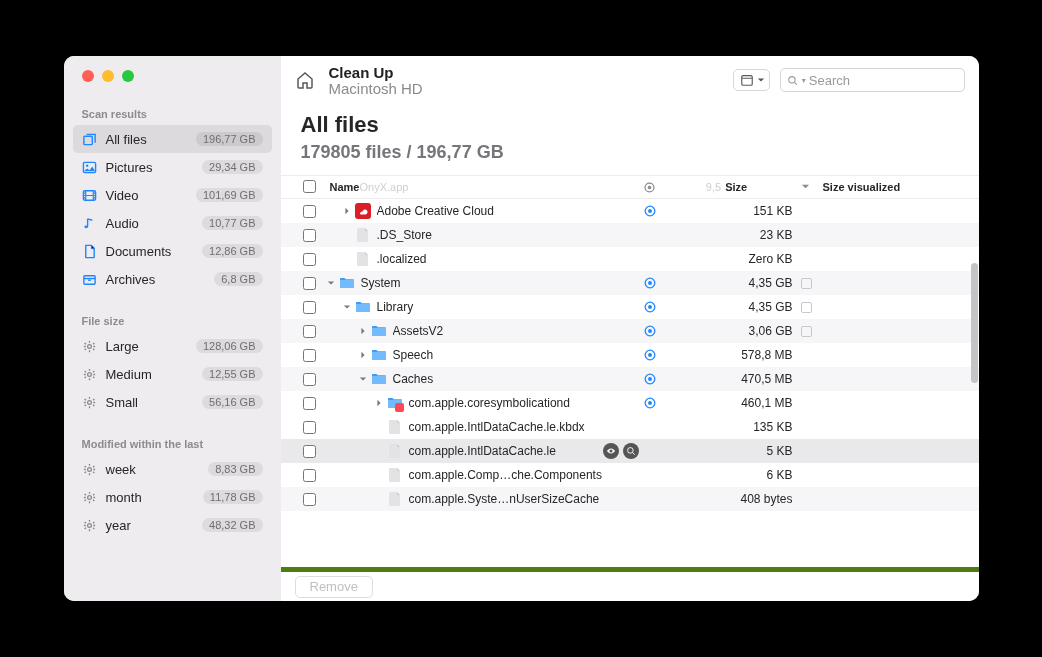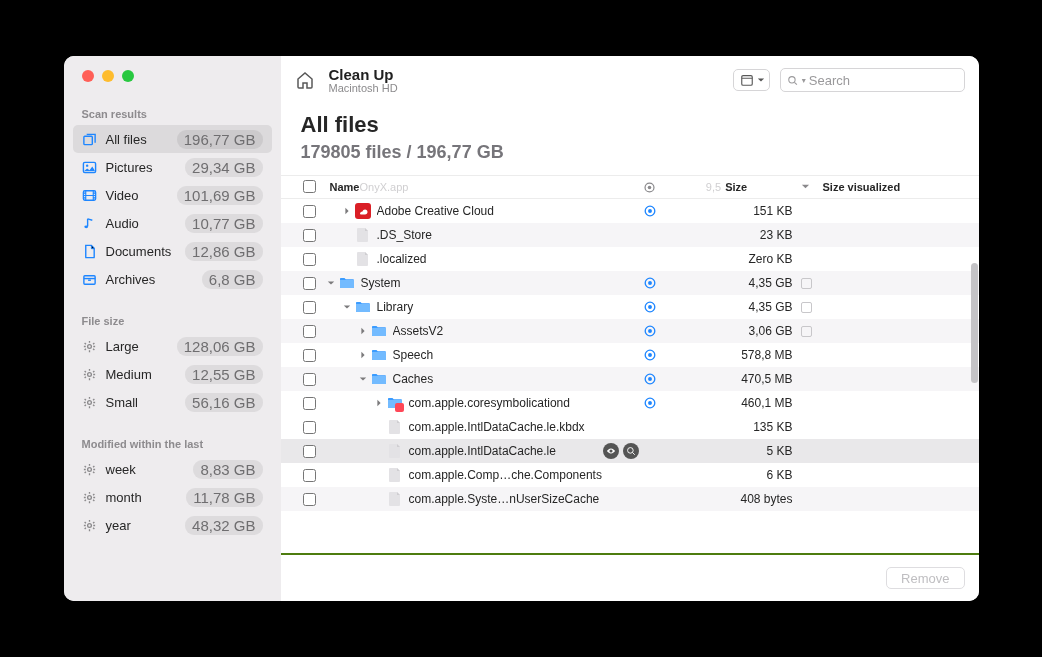--- a/index.html
+++ b/index.html
@@ -9,29 +9,29 @@
 .sidebar{width:217px;height:100%;background:#eeecee;display:flex;flex-direction:column;padding-top:14px}
 .traffic{display:flex;gap:8px;padding-left:18px;margin-bottom:22px}
 .dot{width:12px;height:12px;border-radius:50%}
 .dot.r{background:#ff5f57}.dot.y{background:#febc2e}.dot.g{background:#28c840}
 .sb-section{font-size:11px;color:#8d8b8e;font-weight:600;padding:4px 18px 5px}
 .sb-item{display:flex;align-items:center;height:28px;margin:0 9px;padding:0 9px;border-radius:5px;font-size:13px;color:#262626;cursor:default}
 .sb-item.sel{background:#dcdadc}
 .sb-item .ic{width:16px;height:16px;display:flex;align-items:center;justify-content:center;margin-right:8px;color:#1e86ff}
 .sb-item .ic.grey{color:#8a898b}
 .sb-item .lbl{flex:1}
-.sb-item .badge{font-size:15px;color:#6f6e70;background:rgba(0,0,0,.07);padding:1px 7px;border-radius:9px}
+.sb-item .badge{font-size:11px;color:#6f6e70;background:rgba(0,0,0,.07);padding:1px 7px;border-radius:9px}
 .sb-gap{height:18px}
 
 .main{flex:1;display:flex;flex-direction:column;background:#fff;min-width:0}
 .toolbar{height:48px;display:flex;align-items:center;padding:0 14px 0 10px;gap:10px}
 .home-btn{width:28px;height:24px;display:flex;align-items:center;justify-content:center;color:#585858}
 .title-block{flex:1;min-width:0}
 .title-block .t{font-size:15px;font-weight:700;color:#212121}
-.title-block .s{font-size:11px;color:#8b8a8c;margin-top:-1px}
+.title-block .s{font-size:15px;color:#8b8a8c;margin-top:-1px}
 .pop{height:22px;border:1px solid #d6d5d7;border-radius:5px;display:flex;align-items:center;padding:0 4px 0 6px;color:#555;gap:3px}
 .chev-sm svg{width:8px;height:10px}
 .search{width:185px;height:24px;border:1px solid #d6d5d7;border-radius:5px;display:flex;align-items:center;padding:0 6px;color:#9a999b}
 .search input{border:none;outline:none;font-size:13px;color:#262626;width:100%;background:transparent}
 .search input::placeholder{color:#9a999b}
 .heads{padding:8px 20px 12px}
 .heads .h1{font-size:22px;font-weight:800;color:#262626}
 .heads .h2{font-size:18px;font-weight:600;color:#76757a;margin-top:4px}
 
 .thead{display:flex;align-items:center;height:24px;padding:0 8px 0 22px;font-size:11px;color:#262626;border-top:1px solid #ececec;border-bottom:1px solid #ececec}
@@ -54,21 +54,21 @@
 .disclose{width:12px;display:flex;justify-content:center;color:#7b7a7c;margin-right:2px}
 .fic{width:16px;height:16px;display:flex;align-items:center;justify-content:center;margin-right:6px}
 .row .fname{flex:1;white-space:nowrap;overflow:hidden;text-overflow:ellipsis;padding-right:6px}
 .row .cloud{width:22px;display:flex;justify-content:center}
 .row .size{width:140px;text-align:right;padding-right:8px;white-space:nowrap}
 .row .after-size{width:20px;display:flex;justify-content:flex-start}
 .row .vis{width:150px}
 .row .actions{display:flex;gap:4px;margin-left:4px}
 .act{width:16px;height:16px;border-radius:50%;background:#555;display:flex;align-items:center;justify-content:center;color:#fff}
 .act svg{width:10px;height:10px}
-.footer{height:48px;display:flex;align-items:center;justify-content:flex-end;padding:0 14px;border-top:2px solid #4d7c0f}
+.footer{height:34px;display:flex;align-items:center;justify-content:flex-start;padding:0 14px;border-top:5px solid #4d7c0f}
 .remove-btn{height:22px;padding:0 14px;border:1px solid #dedde0;border-radius:5px;background:#fff;font-size:13px;color:#bfbec1}
 .scrollbar-thumb{position:absolute;right:1px;top:64px;width:7px;height:120px;background:#c4c3c6;border-radius:4px}
 .small-box{width:11px;height:11px;border:1px solid #c8c7ca;border-radius:2px;display:inline-block}
 </style>
 </head>
 <body>
 
 <svg width="0" height="0" style="position:absolute">
   <defs>
     <symbol id="i-folder" viewBox="0 0 16 16">

